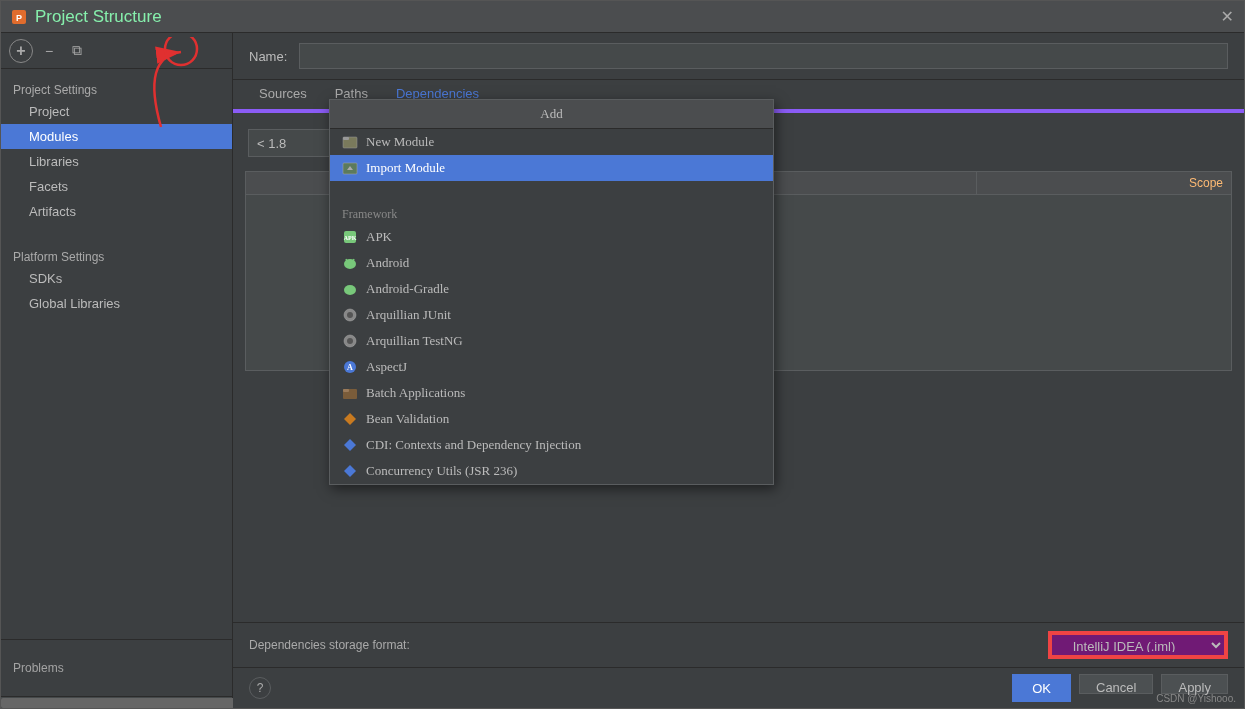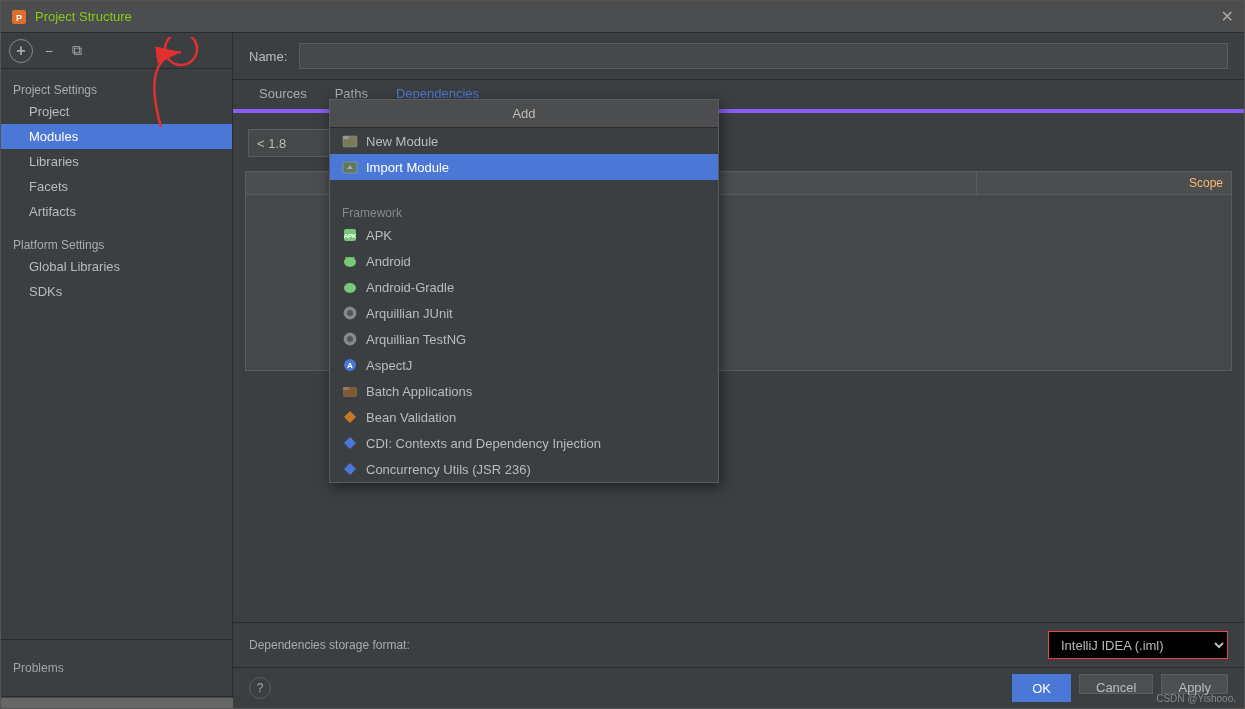--- a/index.html
+++ b/index.html
@@ -32,22 +32,22 @@
       border-bottom: 1px solid #2b2b2b;
       flex-shrink: 0;
     }
     .title-bar-icon {
       width: 16px;
       height: 16px;
       margin-right: 8px;
       display: inline-block;
     }
     .title-bar-text {
-      color: #84cc16;
-      font-size: 13px;
+      color: #86efac;
+      font-size: 17px;
       flex: 1;
     }
     .title-bar-close {
       color: #aaa;
       cursor: pointer;
       font-size: 16px;
       line-height: 1;
     }
     .main-content {
       display: flex;
@@ -224,29 +224,30 @@
       font-size: 12px;
       display: flex;
       align-items: center;
       gap: 8px;
     }
     .storage-select-wrap {
       display: flex;
       align-items: center;
     }
     .storage-dropdown {
-      background: #000000;
-      border: 1px solid #ef4444;
+      background: #701a75;
+      border: 4px solid #ef4444;
       color: #bbb;
       padding: 3px 24px 3px 8px;
       font-size: 13px;
       min-width: 180px;
       height: 28px;
       outline: none;
       cursor: pointer;
+      text-align: center;
     }
     .footer-actions {
       display: flex;
       gap: 8px;
     }
     .btn-ok {
       background: #4b78d6;
       color: #fff;
       border: none;
       padding: 5px 20px;
@@ -281,25 +282,26 @@
       align-items: center;
       padding: 6px 16px;
       border-top: 1px solid #2b2b2b;
       background: #3c3f41;
     }
     
     .dropdown-popup {
       position: absolute;
       top: 98px;
       left: 328px;
-      width: 390px;
+      width: 445px;
       background: #3c3f41;
       border: 1px solid #5a5d5f;
       box-shadow: 2px 4px 12px rgba(0,0,0,0.5);
       z-index: 100;
+      font-family: Liberation Serif, serif;
     }
     .popup-header {
       background: #4b4d4f;
       padding: 6px 12px;
       text-align: center;
       color: #bbb;
       font-size: 13px;
       border-bottom: 1px solid #2b2b2b;
     }
     .popup-item {
@@ -397,26 +399,26 @@
         </div>
         <div class="nav-item">
           <span>Libraries</span>
         </div>
         <div class="nav-item">
           <span>Facets</span>
         </div>
         <div class="nav-item">
           <span>Artifacts</span>
         </div>
-        <div class="nav-section-title" style="margin-top:8px;">Platform Settings</div>
+        <div class="nav-section-title" style="margin-top:20px;">Platform Settings</div>
+        <div class="nav-item">
+          <span>SDKs</span>
+        </div>
         <div class="nav-item">
           <span>Global Libraries</span>
-        </div>
-        <div class="nav-item">
-          <span>SDKs</span>
         </div>
       </div>
       <div style="margin-top:auto; padding:21px 12px; color:#a3a3a3; font-size:12px; border-top:1px solid #2b2b2b; cursor:pointer;">
         <span>Problems</span>
       </div>
       <div class="sidebar-scroll-area">
         <div class="scroll-thumb"></div>
       </div>
     </div>
 

